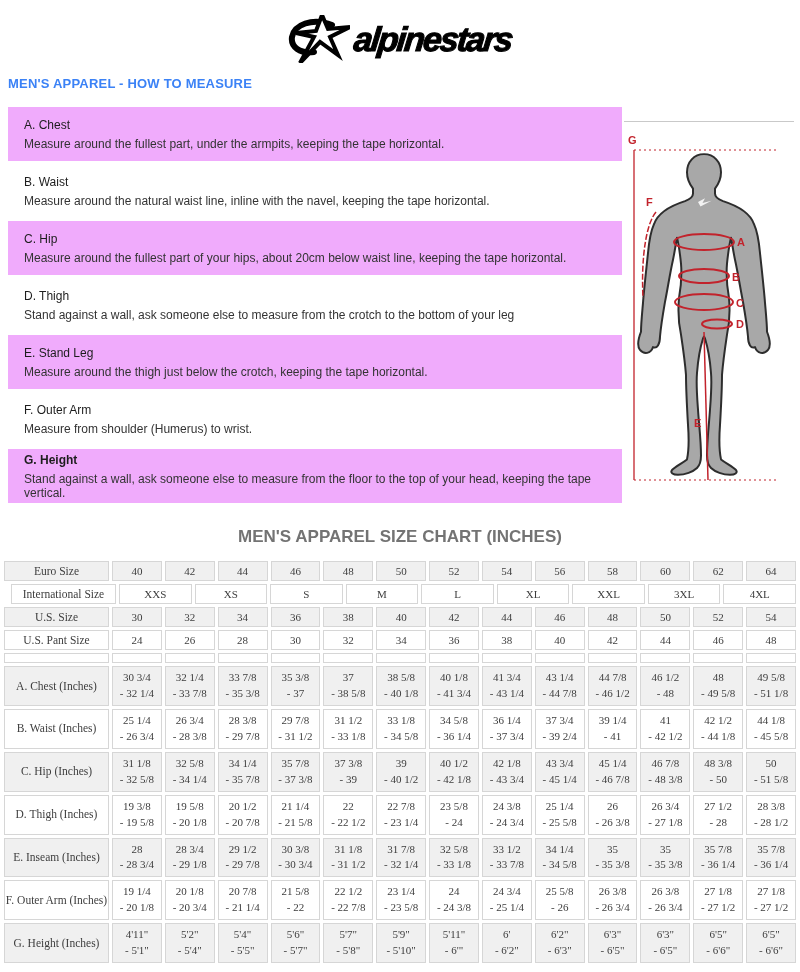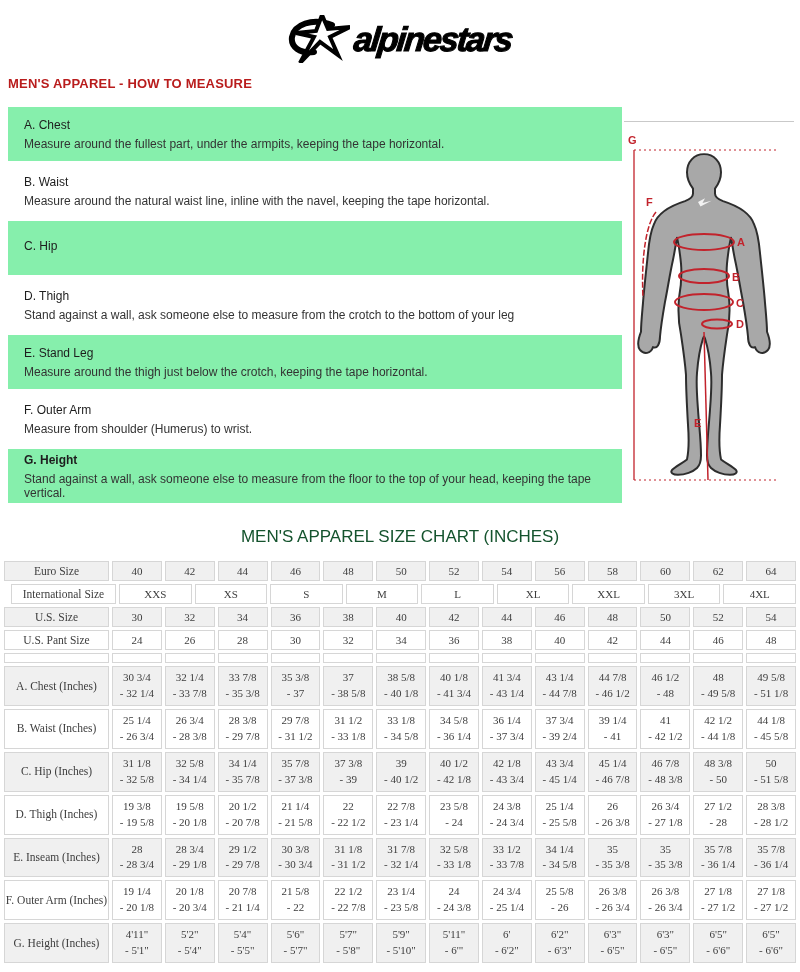--- a/index.html
+++ b/index.html
@@ -3,36 +3,36 @@
 <meta charset="utf-8">
 <style>
   html,body{margin:0;padding:0;background:#fff;}
   body{width:800px;height:972px;overflow:hidden;font-family:"Liberation Sans","DejaVu Sans",sans-serif;color:#222;}
   .page{position:relative;width:800px;}
 
   
   .logo{display:flex;justify-content:center;align-items:center;gap:4px;padding-top:14px;height:50px;}
   .wordmark{font-size:34px;font-weight:bold;font-style:italic;letter-spacing:-2px;color:#000;
             -webkit-text-stroke:1.1px #000;transform:skewX(-6deg);line-height:1;}
-  h1.howto{font-size:13px;font-weight:bold;color:#b91c1c;margin:12px 0 16px 8px;letter-spacing:.2px;}
+  h1.howto{font-size:13px;font-weight:bold;color:#3b82f6;margin:12px 0 16px 8px;letter-spacing:.2px;}
 
   
   .measure-wrap{position:relative;min-height:400px;}
   .instructions{width:614px;margin-left:8px;}
   .m-item{min-height:54px;margin-bottom:3px;padding:2px 16px;display:flex;flex-direction:column;justify-content:center;box-sizing:border-box;}
-  .m-item.shaded{background:#86efac;}
+  .m-item.shaded{background:#f0abfc;}
   .m-label{font-size:12px;color:#1d1d1d;margin-bottom:5px;}
   .m-label.bold{font-weight:bold;}
   .m-desc{font-size:12px;color:#333;}
 
   .figure{position:absolute;left:624px;top:14px;width:170px;height:392px;border-top:1px solid #c9c9c9;padding-top:2px;}
   .fig-label{font:bold 11px "Liberation Sans",sans-serif;fill:#c2232c;}
 
   
-  h2.chart-title{text-align:center;font-size:17px;font-weight:normal;color:#14532d;margin:20px 12px 14px;}
+  h2.chart-title{text-align:center;font-size:17px;font-weight:bold;color:#737373;margin:20px 12px 14px;}
   #chart{margin:0 4px;}
   .srow{display:grid;gap:0 3px;margin-bottom:3px;font-family:Liberation Serif, serif;}
   .srow.cols13{grid-template-columns:105px repeat(13,1fr);}
   .srow.cols9{grid-template-columns:105px repeat(9,1fr);padding-left:7px;}
   .cell{border:1px solid #d6d6d6;background:#fff;display:flex;flex-direction:column;justify-content:center;
         align-items:center;text-align:center;font-size:11px;color:#3d3d3d;padding:2px 0;box-sizing:border-box;}
   .srow.shaded .cell{background:#f0f0f0;}
   .hdr .cell{min-height:20px;}
   .spacer .cell{min-height:10px;background:#fff;}
   .meas .cell{min-height:32px;line-height:1.45;padding:3px 0;}
@@ -59,20 +59,21 @@
         <div class="m-item shaded">
           <div class="m-label">A. Chest</div>
           <div class="m-desc">Measure around the fullest part, under the armpits, keeping the tape horizontal.</div>
         </div>
         <div class="m-item">
           <div class="m-label">B. Waist</div>
           <div class="m-desc">Measure around the natural waist line, inline with the navel, keeping the tape horizontal.</div>
         </div>
         <div class="m-item shaded">
           <div class="m-label">C. Hip</div>
+          <div class="m-desc">Measure around the fullest part of your hips, about 20cm below waist line, keeping the tape horizontal.</div>
         </div>
         <div class="m-item">
           <div class="m-label">D. Thigh</div>
           <div class="m-desc">Stand against a wall, ask someone else to measure from the crotch to the bottom of your leg</div>
         </div>
         <div class="m-item shaded">
           <div class="m-label">E. Stand Leg</div>
           <div class="m-desc">Measure around the thigh just below the crotch, keeping the tape horizontal.</div>
         </div>
         <div class="m-item">

